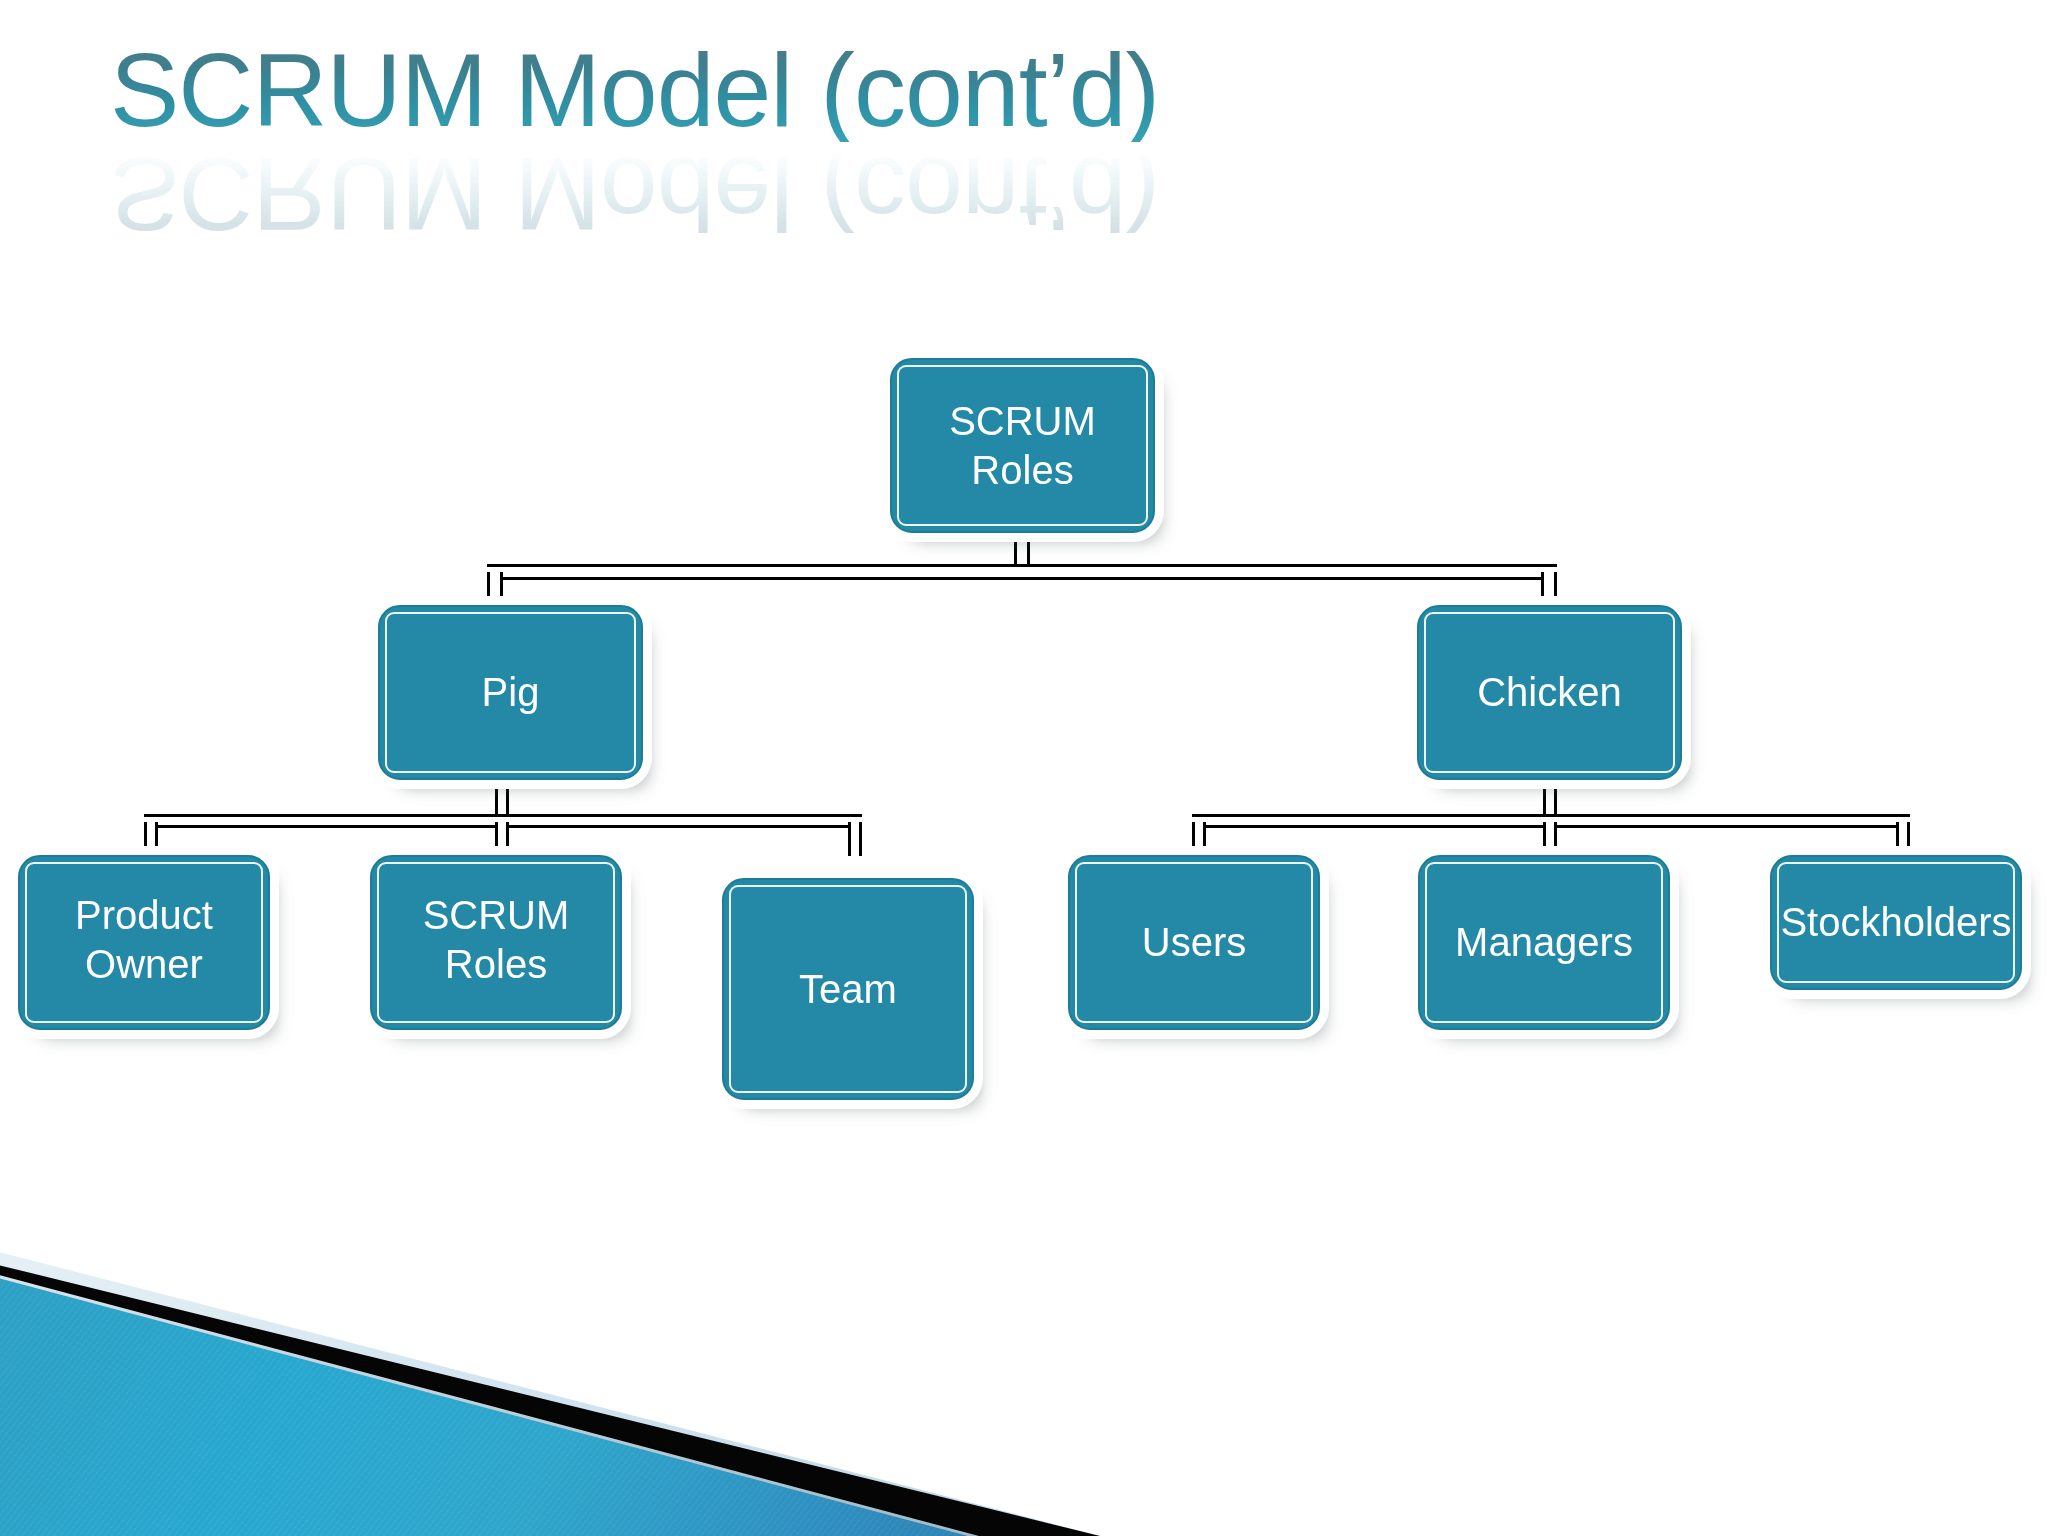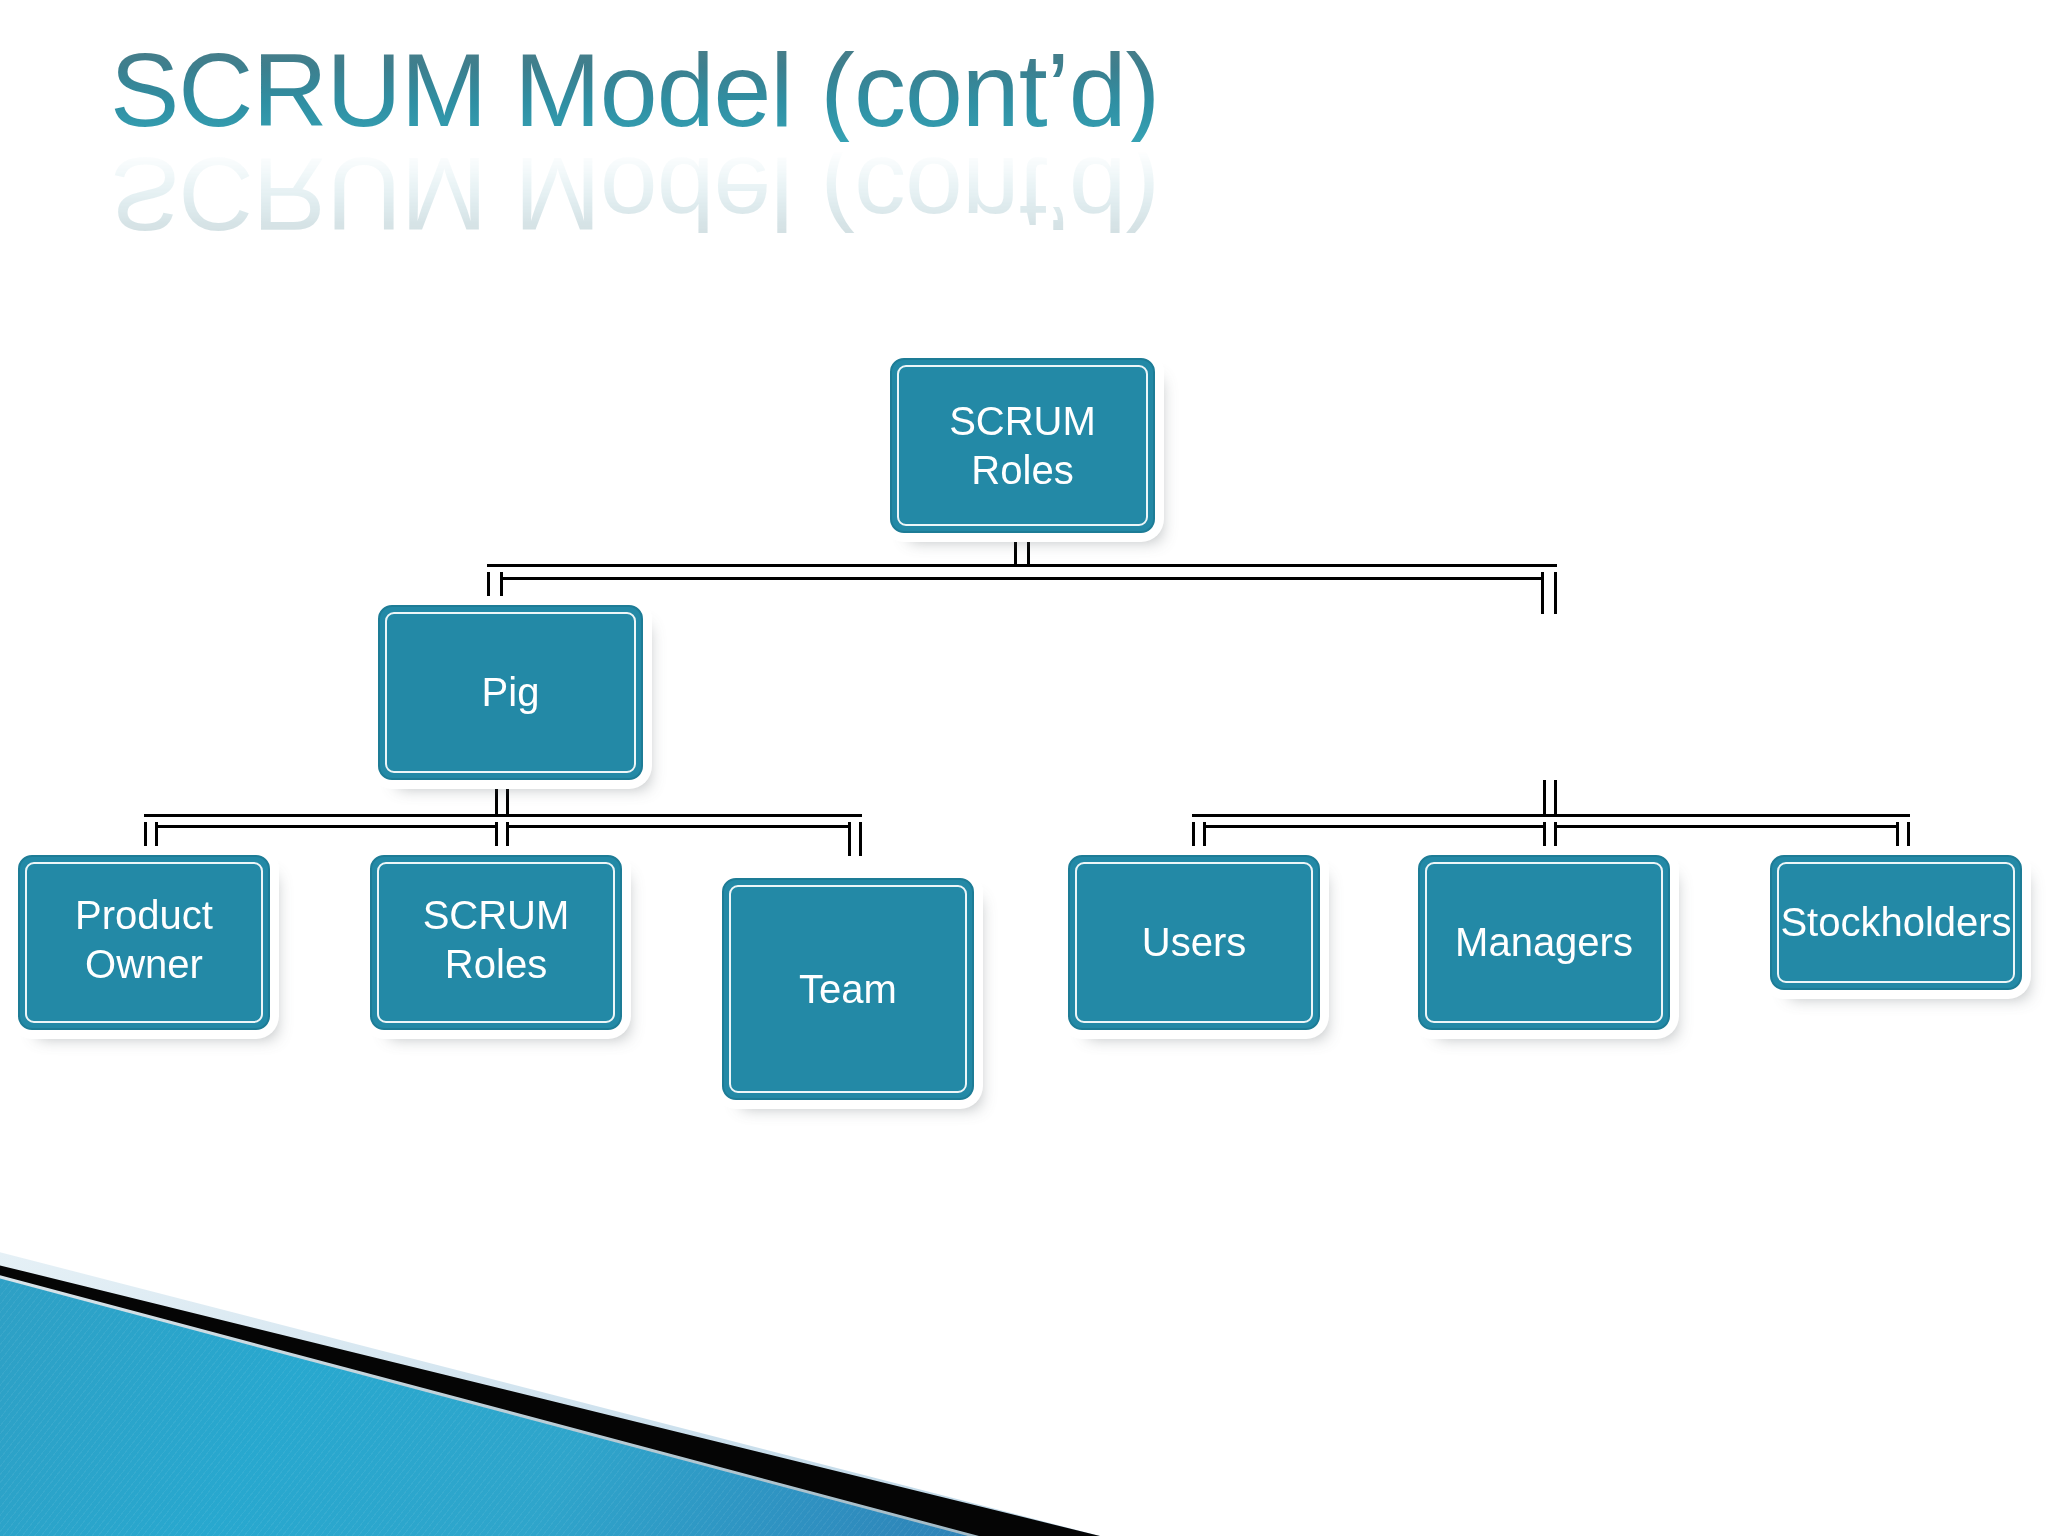--- a/index.html
+++ b/index.html
@@ -62,21 +62,21 @@
     top: 0;
     width: 2048px;
     height: 1536px;
   }
 
   .node {
     position: absolute;
     box-sizing: border-box;
     background: #2389a6;
     border: 2px solid #1d7c96;
-    border-radius: 14px;
+    border-radius: 22px;
     box-shadow:
       0 0 0 9px #ffffff,
       12px 14px 16px -6px rgba(80, 90, 95, 0.42);
     display: flex;
     align-items: center;
     justify-content: center;
     z-index: 5;
   }
   .node::before {
     content: "";
@@ -205,20 +205,23 @@
     <div class="conn v lvl2" style="left:1896px; top:822px; width:14px; height:34px;"></div>
 
     <div class="node" style="left:890px; top:358px; width:265px; height:175px;">
       <span class="node-label">SCRUM Roles</span>
     </div>
 
     <div class="node" style="left:372px; top:605px; width:265px; height:175px;margin-left:6px;">
       <span class="node-label">Pig</span>
     </div>
 
+    <div class="node" style="left:1417px; top:605px; width:265px; height:175px;">
+      <span class="node-label">Chicken</span>
+    </div>
 
     <div class="node two-line" style="left:18px; top:855px; width:252px; height:175px;">
       <span class="node-label">Product
 Owner</span>
     </div>
 
     <div class="node two-line" style="left:370px; top:855px; width:252px; height:175px;">
       <span class="node-label">SCRUM
 Roles</span>
     </div>

